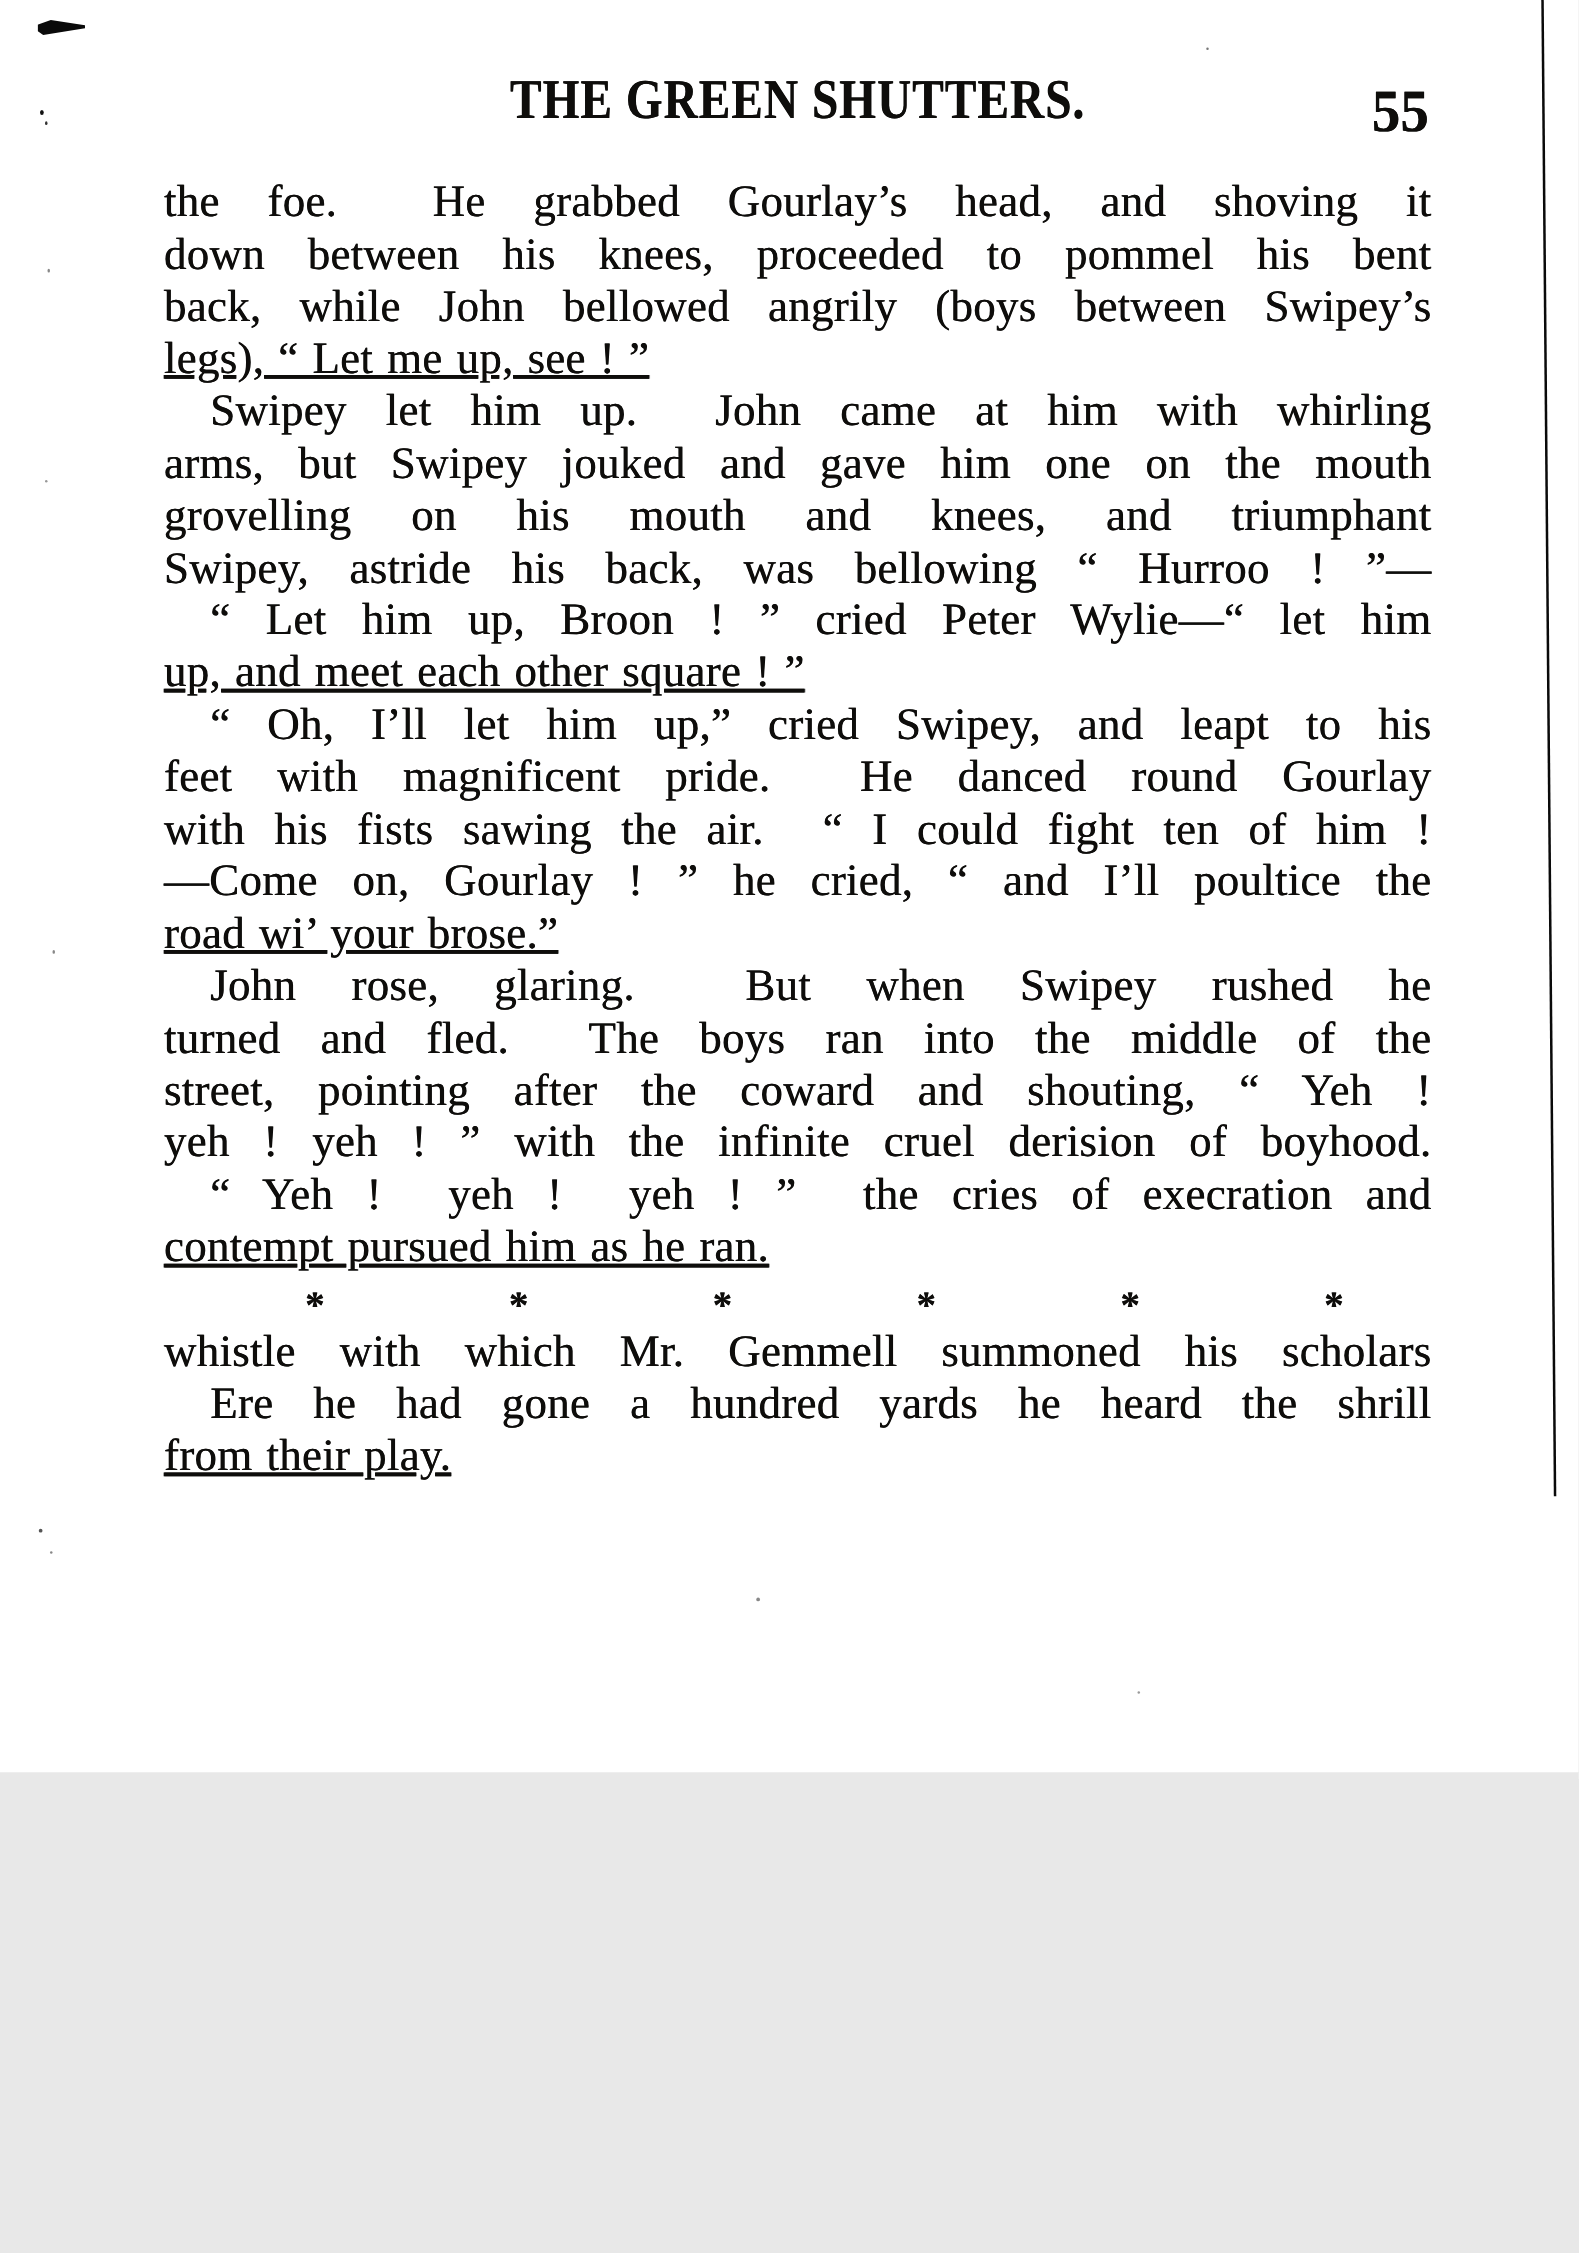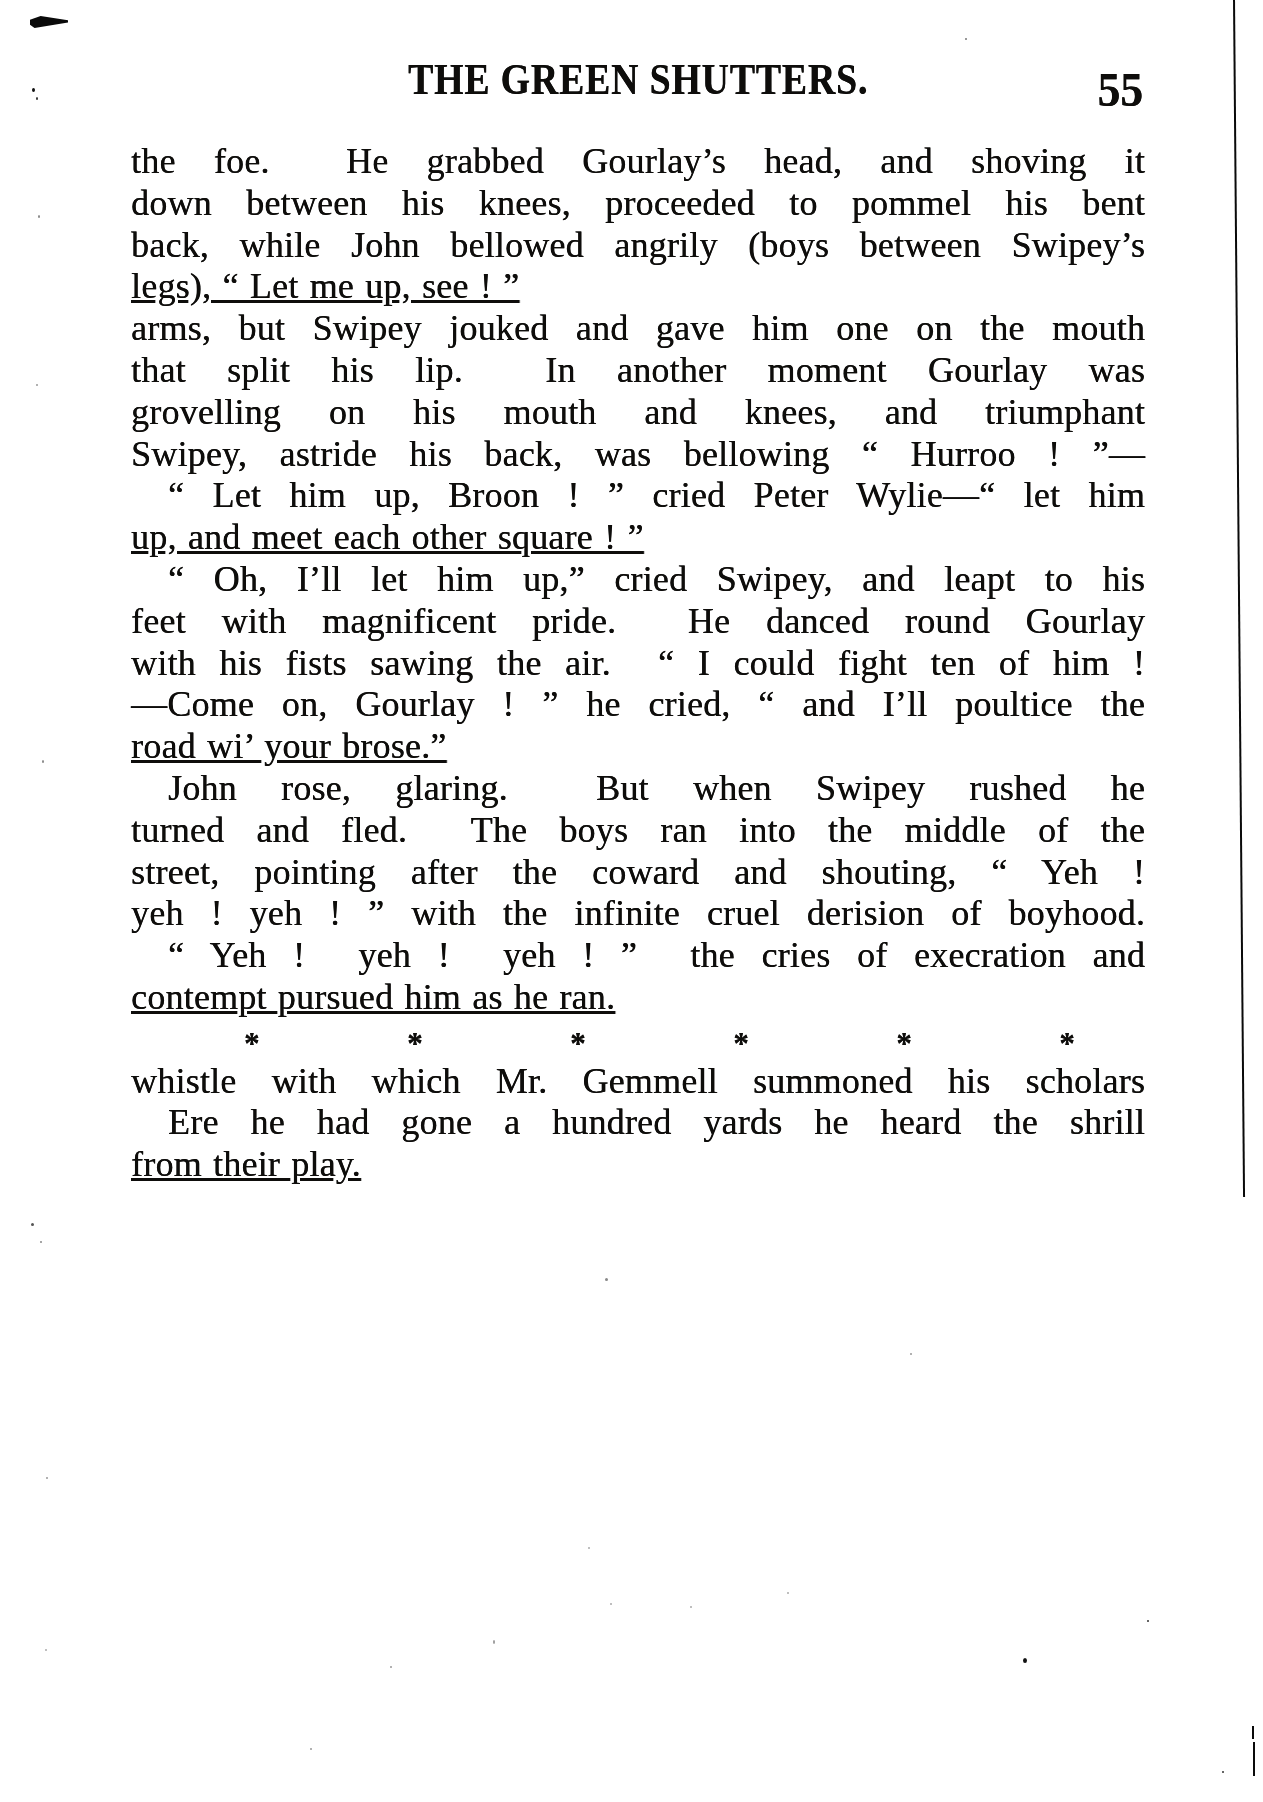--- a/index.html
+++ b/index.html
@@ -1,18 +1,18 @@
 <!DOCTYPE html>
 <html><head>
 <meta charset="utf-8">
 <style>
   html,body{margin:0;padding:0;background:#e8e8e8;}
   .page{
     position:relative;
-    width:1263px;height:1802px;
+    width:1263px;height:1418px;
     background:#ffffff;
     overflow:hidden;
     font-family:"Liberation Serif","DejaVu Serif",serif;
     color:#0e0d0b;
   }
   
   .running-header{
     position:absolute;left:131px;top:57px;width:1014px;height:60px;
   }
   .header-title{
@@ -74,22 +74,22 @@
   <div class="running-header">
     <span class="header-title">THE GREEN SHUTTERS.</span>
     <span class="page-number">55</span>
   </div>
 
   <div class="text-block" id="text-block">
       <div class="line">the foe.  He grabbed Gourlay’s head, and shoving it</div>
       <div class="line">down between his knees, proceeded to pommel his bent</div>
       <div class="line">back, while John bellowed angrily (boys between Swipey’s</div>
       <div class="line no-just">legs), “ Let me up, see ! ”</div>
+      <div class="line indent">Swipey let him up.  John came at him with whirling</div>
       <div class="line">arms, but Swipey jouked and gave him one on the mouth</div>
-      <div class="line">that split his lip.  In another moment Gourlay was</div>
       <div class="line">grovelling on his mouth and knees, and triumphant</div>
       <div class="line">Swipey, astride his back, was bellowing “ Hurroo ! ”—</div>
       <div class="line indent">“ Let him up, Broon ! ” cried Peter Wylie—“ let him</div>
       <div class="line no-just">up, and meet each other square ! ”</div>
       <div class="line indent">“ Oh, I’ll let him up,” cried Swipey, and leapt to his</div>
       <div class="line">feet with magnificent pride.  He danced round Gourlay</div>
       <div class="line">with his fists sawing the air.  “ I could fight ten of him !</div>
       <div class="line">—Come on, Gourlay ! ” he cried, “ and I’ll poultice the</div>
       <div class="line no-just">road wi’ your brose.”</div>
       <div class="line indent">John rose, glaring.  But when Swipey rushed he</div>

